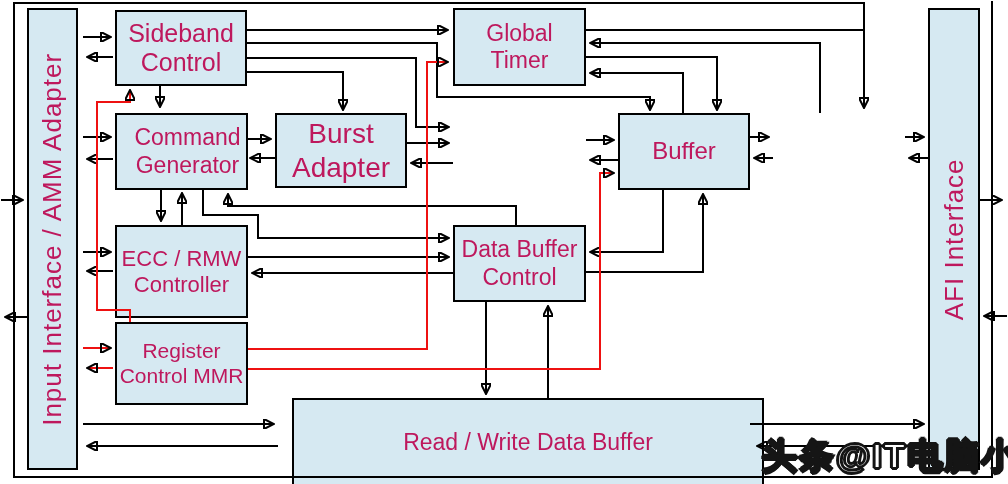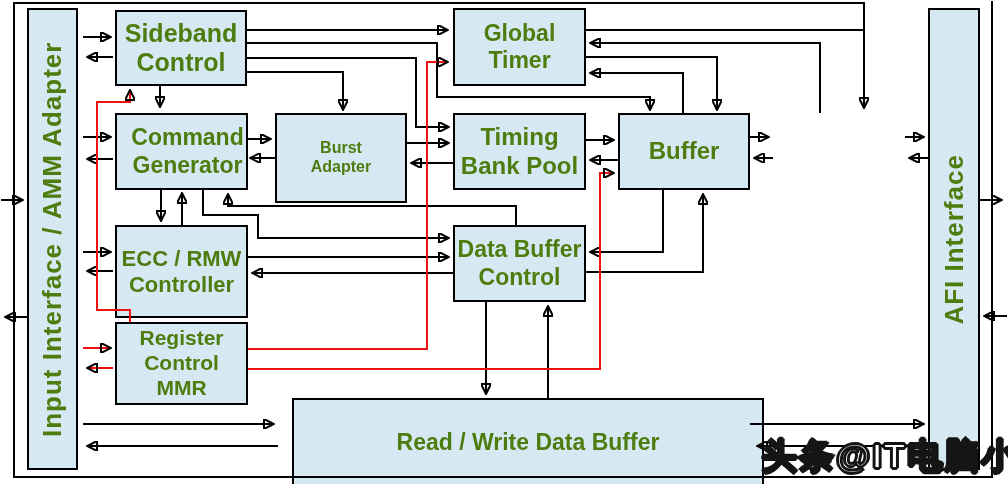--- a/index.html
+++ b/index.html
@@ -2,23 +2,23 @@
 <html><head>
 <meta charset="utf-8">
 <style>
   html,body{margin:0;padding:0;background:#fff;}
   #stage{
     position:relative;width:1008px;height:484px;background:#ffffff;
     font-family:"Liberation Sans",sans-serif;overflow:hidden;
   }
   .box{
     position:absolute;box-sizing:border-box;
-    background:#d6e9f2;border:2px solid #000;color:#4d7c0f;
+    background:#d6e9f2;border:2px solid #000;color:#be185d;
     display:flex;align-items:center;justify-content:center;
-    text-align:center;line-height:1.18;font-weight:bold;
+    text-align:center;line-height:1.18;
   }
   .lbl{white-space:pre-line;}
   .vlabel{
     transform:rotate(-90deg);white-space:nowrap;
     font-size:26px;letter-spacing:1px;
   }
   #wires{position:absolute;left:0;top:0;pointer-events:none;}
   #wires path{fill:none;stroke:#000;stroke-width:2;}
   #wires path.red{stroke:#ee1111;}
   #watermark{
@@ -42,30 +42,26 @@
   </div>
 
   <div class="box" style="left:115px;top:10px;width:132px;height:76px;font-size:25px;">
     <span class="lbl">Sideband
 Control</span>
   </div>
   <div class="box" style="left:115px;top:113px;width:133px;height:77px;font-size:23px;padding-left:12px;">
     <span class="lbl">Command
 Generator</span>
   </div>
-  <div class="box" style="left:275px;top:113px;width:132px;height:90px;font-size:16px;justify-content:center;">
+  <div class="box" style="left:275px;top:113px;width:132px;height:75px;font-size:28px;justify-content:center;">
     <span class="lbl">Burst
 Adapter</span>
   </div>
   <div class="box" style="left:453px;top:8px;width:133px;height:78px;font-size:23px;">
     <span class="lbl">Global Timer</span>
-  </div>
-  <div class="box" style="left:453px;top:113px;width:133px;height:77px;font-size:24px;">
-    <span class="lbl">Timing
-Bank Pool</span>
   </div>
   <div class="box" style="left:618px;top:113px;width:132px;height:77px;font-size:24px;">
     <span class="lbl">Buffer</span>
   </div>
   <div class="box" style="left:115px;top:225px;width:133px;height:93px;font-size:22px;">
     <span class="lbl">ECC / RMW
 Controller</span>
   </div>
   <div class="box" style="left:453px;top:225px;width:133px;height:77px;font-size:23px;">
     <span class="lbl">Data Buffer

